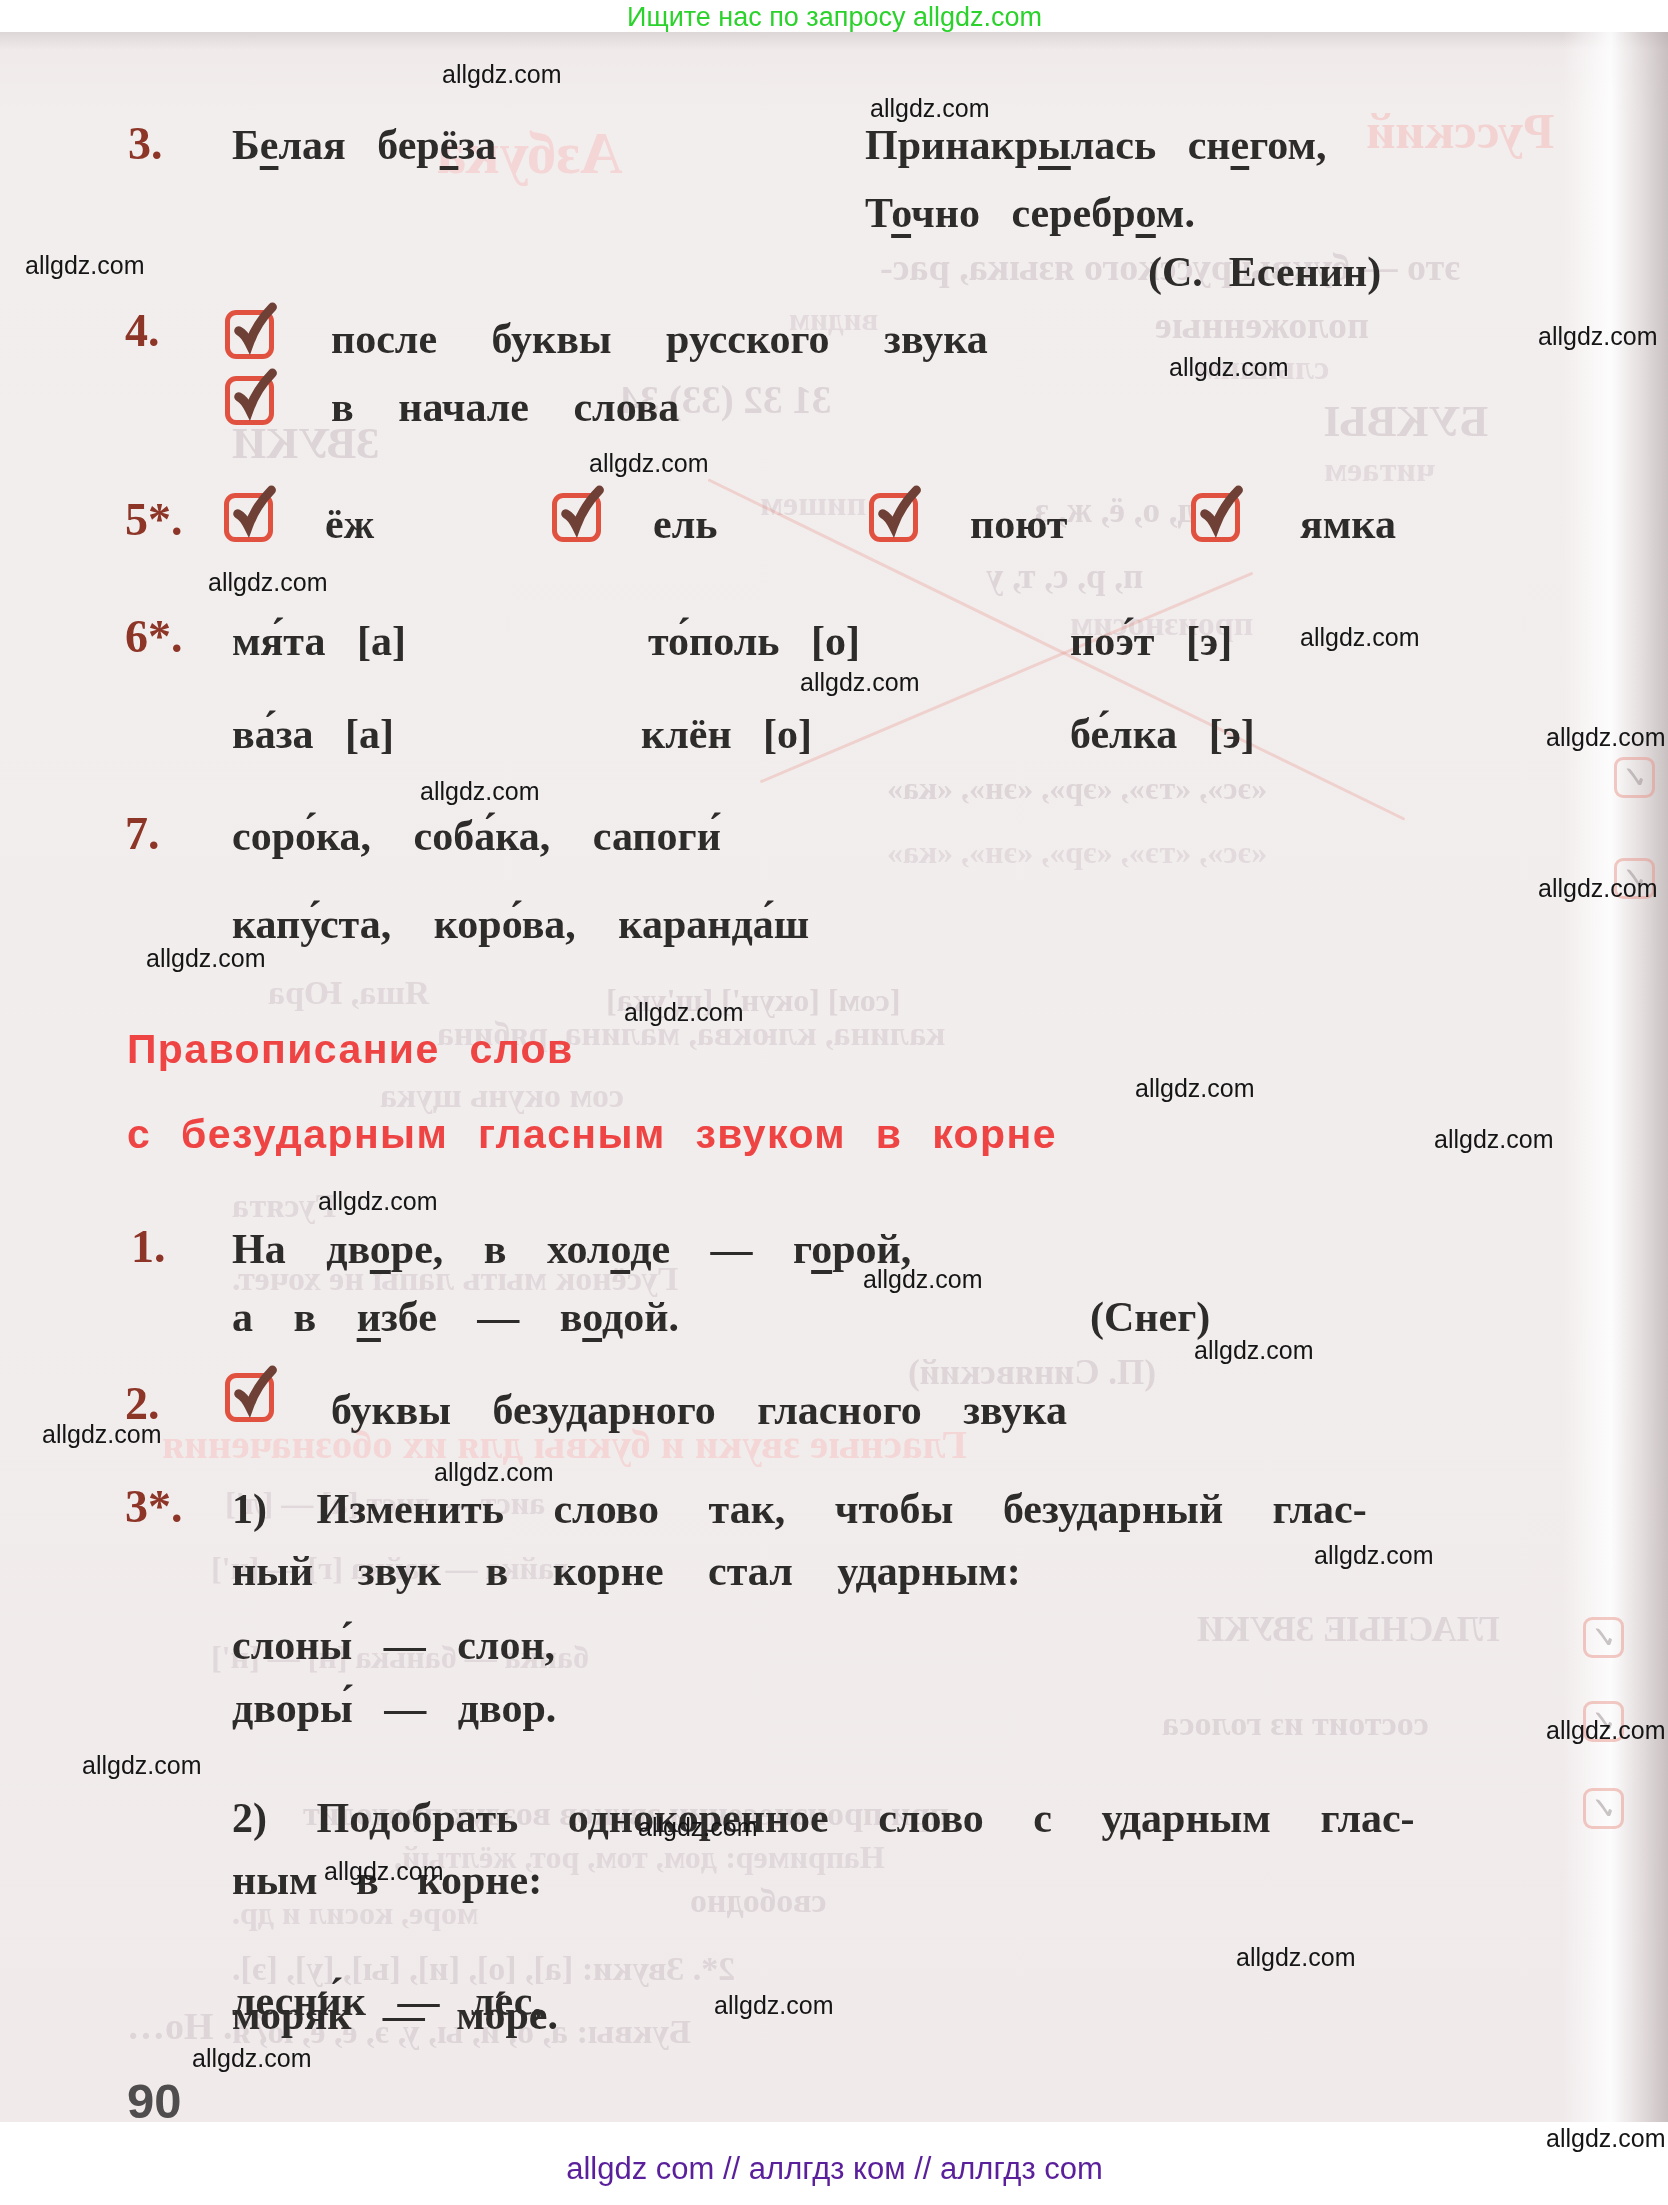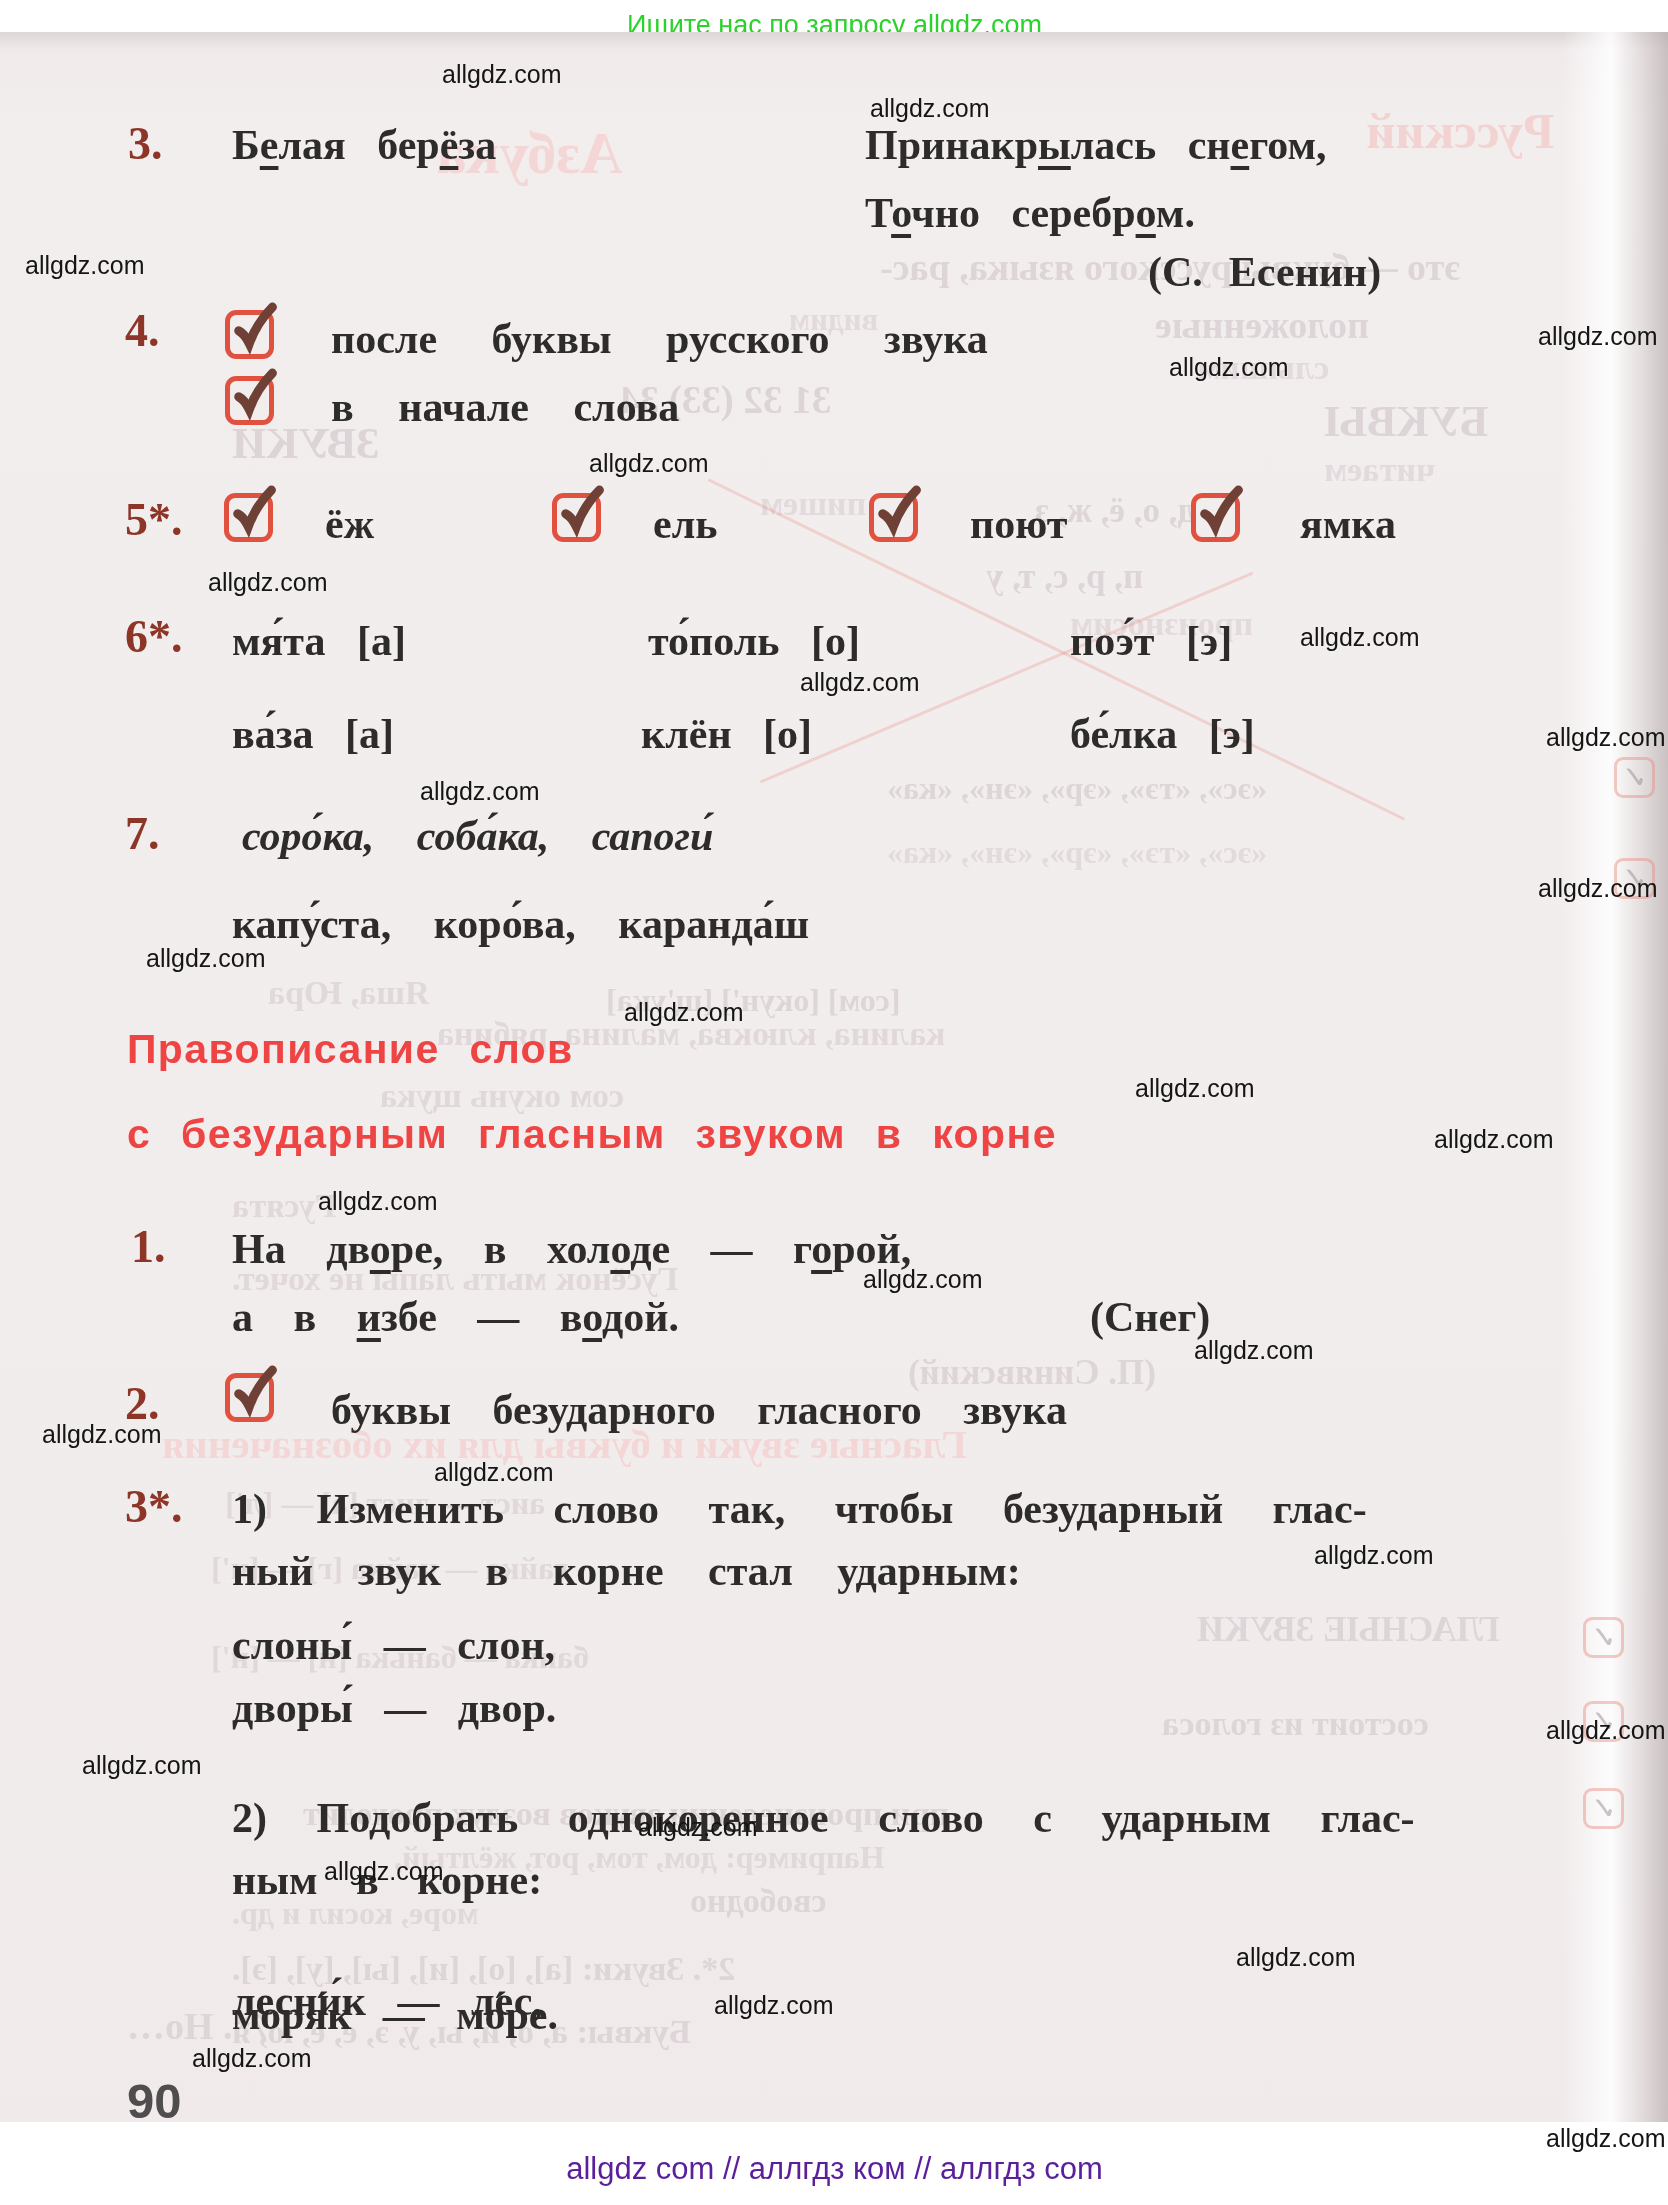--- a/index.html
+++ b/index.html
@@ -15,21 +15,21 @@
   .serif{font-family:"Liberation Serif",serif;font-weight:700;font-size:42px;color:#2e2b2b;
          white-space:nowrap;word-spacing:15.5px;line-height:1;text-align:right;}
   .num{font-family:"Liberation Serif",serif;font-weight:700;font-size:46px;color:#8d3527;
        white-space:nowrap;line-height:1;}
   .ul{text-decoration:underline;text-decoration-thickness:3.5px;text-underline-offset:7px;}
   .head{font-family:"Liberation Sans",sans-serif;font-weight:700;font-size:41px;color:#ef4444;
         white-space:nowrap;letter-spacing:1.4px;word-spacing:17px;line-height:1;}
   .wm{position:absolute;font-family:"Liberation Sans",sans-serif;font-size:25px;color:#151515;
       white-space:nowrap;line-height:1;}
   .green-note{width:100%;text-align:center;top:4.2px;left:0;
-      font-family:"Liberation Sans",sans-serif;font-size:27px;color:#2bd22b;line-height:1;margin-top:8px;}
+      font-family:"Liberation Sans",sans-serif;font-size:27px;color:#2bd22b;line-height:1;}
   .footer-strip{position:absolute;left:0;top:2122px;width:1669px;height:83px;background:#ffffff;}
   .footer-text{width:100%;text-align:center;top:2153px;left:0;
       font-family:"Liberation Sans",sans-serif;font-size:31px;color:#5a1f9b;line-height:1;}
   .pagenum{font-family:"Liberation Sans",sans-serif;font-weight:700;font-size:49px;color:#4f4d4d;line-height:1;}
 
   .cb{position:absolute;width:39px;height:39px;border:5px solid #e0513f;border-radius:11.3px;}
   .cb svg{position:absolute;left:-1.4px;top:-15.5px;overflow:visible;}
 
   .bleed{position:absolute;transform:scaleX(-1);font-family:"Liberation Serif",serif;font-weight:700;
          white-space:nowrap;line-height:1;}
@@ -143,21 +143,21 @@
 
   <div class="abs num" style="left:125px;top:614px;">6*.</div>
   <div class="abs serif" style="left:232px;top:620px;word-spacing:21px;">мя́та [а]</div>
   <div class="abs serif" style="left:648px;top:620px;word-spacing:21px;">то́поль [о]</div>
   <div class="abs serif" style="left:1070px;top:620px;word-spacing:21px;">поэ́т [э]</div>
   <div class="abs serif" style="left:232px;top:713px;word-spacing:21px;">ва́за [а]</div>
   <div class="abs serif" style="left:641px;top:713px;word-spacing:21px;">клён [о]</div>
   <div class="abs serif" style="left:1070px;top:713px;word-spacing:21px;">бе́лка [э]</div>
 
   <div class="abs num" style="left:125px;top:811px;">7.</div>
-  <div class="abs serif" style="left:242px;top:815px;word-spacing:32px;font-style:italic;">соро́ка, соба́ка, сапоги́</div>
+  <div class="abs serif" style="left:232px;top:815px;word-spacing:32px;">соро́ка, соба́ка, сапоги́</div>
   <div class="abs serif" style="left:232px;top:903px;word-spacing:32px;">капу́ста, коро́ва, каранда́ш</div>
 
   <div class="abs head" style="left:127px;top:1029px;">Правописание слов</div>
   <div class="abs head" style="left:127px;top:1114px;">с безударным гласным звуком в корне</div>
 
   <div class="abs num" style="left:131px;top:1224px;">1.</div>
   <div class="abs serif" style="left:232px;top:1228px;word-spacing:30px;"><span>На дв</span><span class="ul">о</span><span>ре, в хол</span><span class="ul">о</span><span>де — г</span><span class="ul">о</span><span>рой,</span></div>
   <div class="abs serif" style="left:232px;top:1296px;word-spacing:30px;"><span>а в </span><span class="ul">и</span><span>збе — в</span><span class="ul">о</span><span>дой.</span></div>
   <div class="abs serif" style="left:1090px;top:1296px;">(Снег)</div>
 

